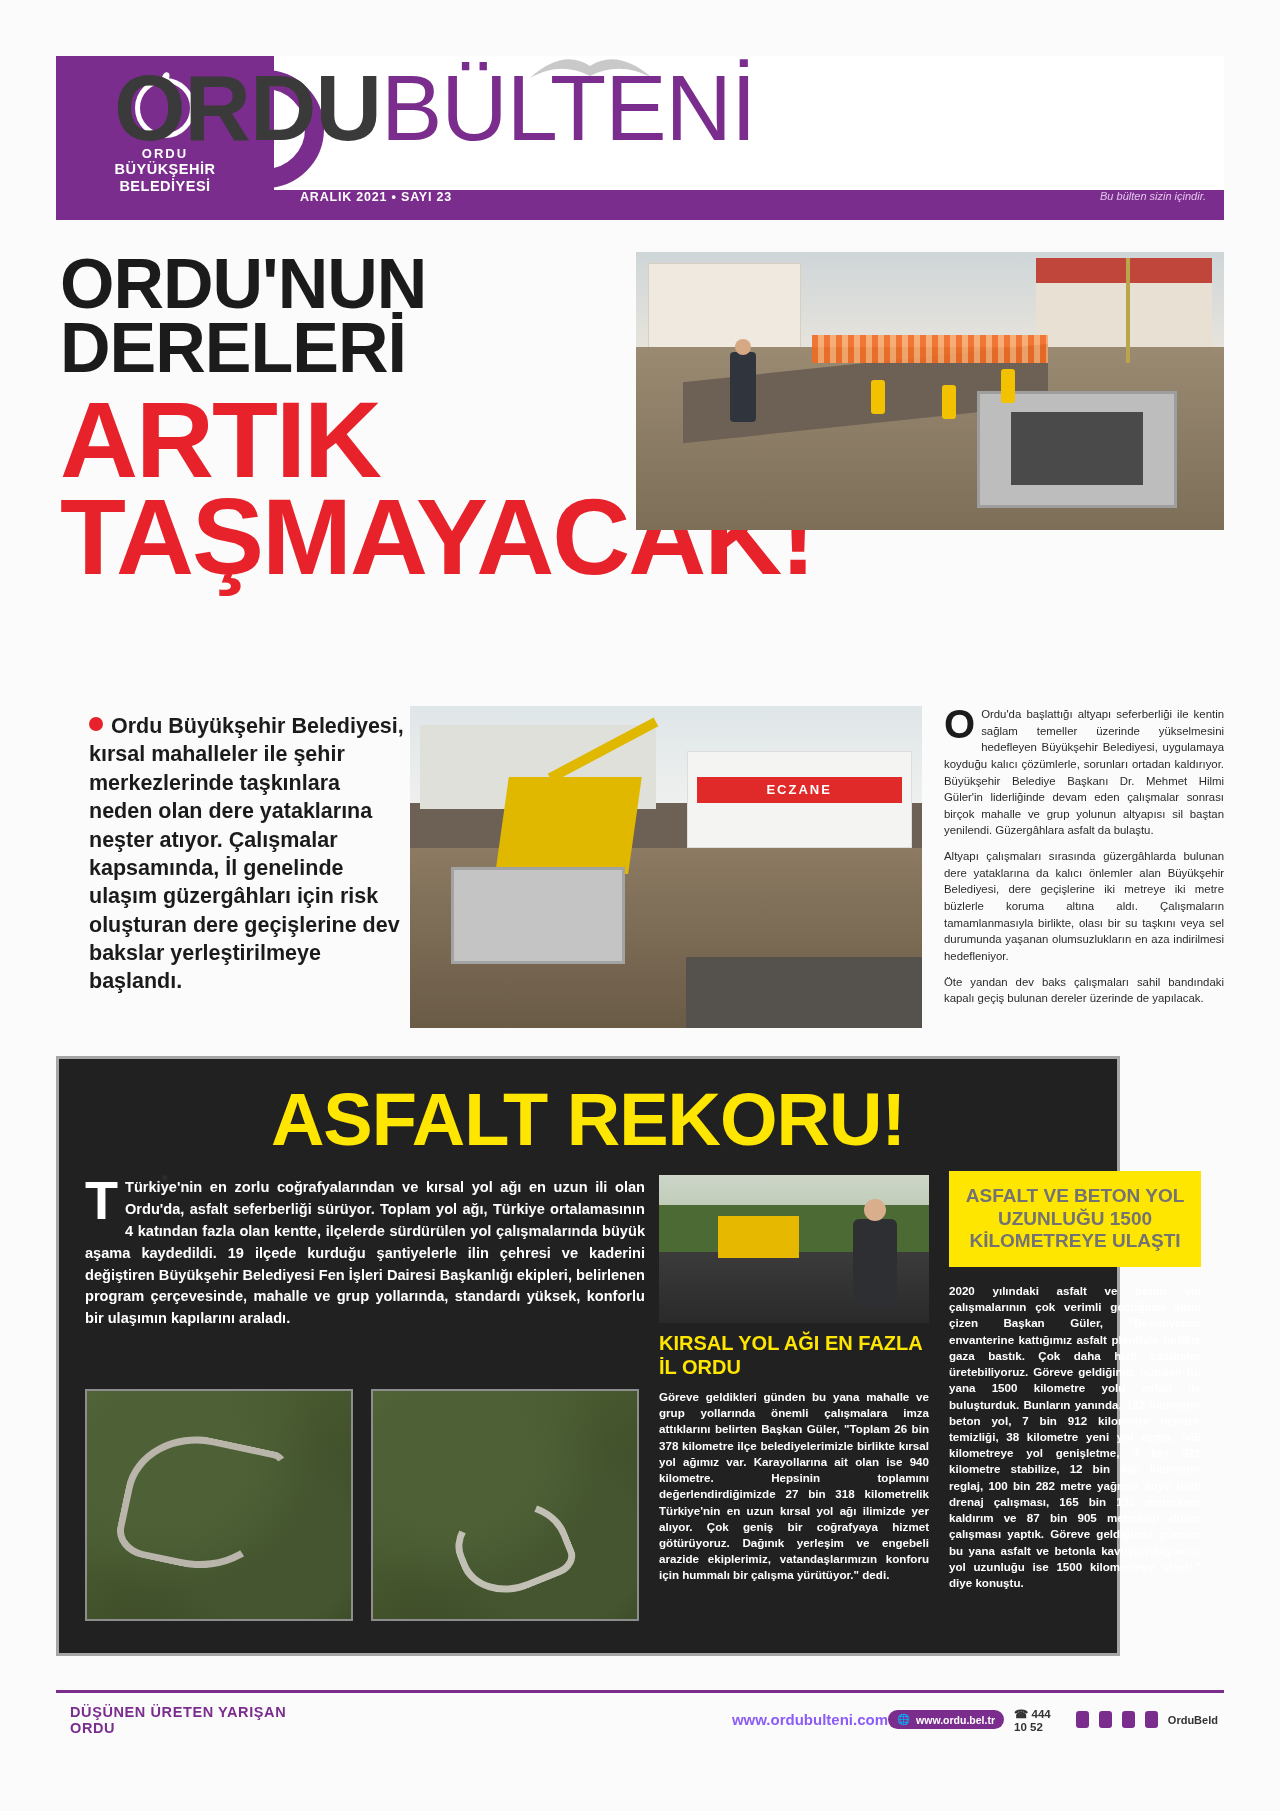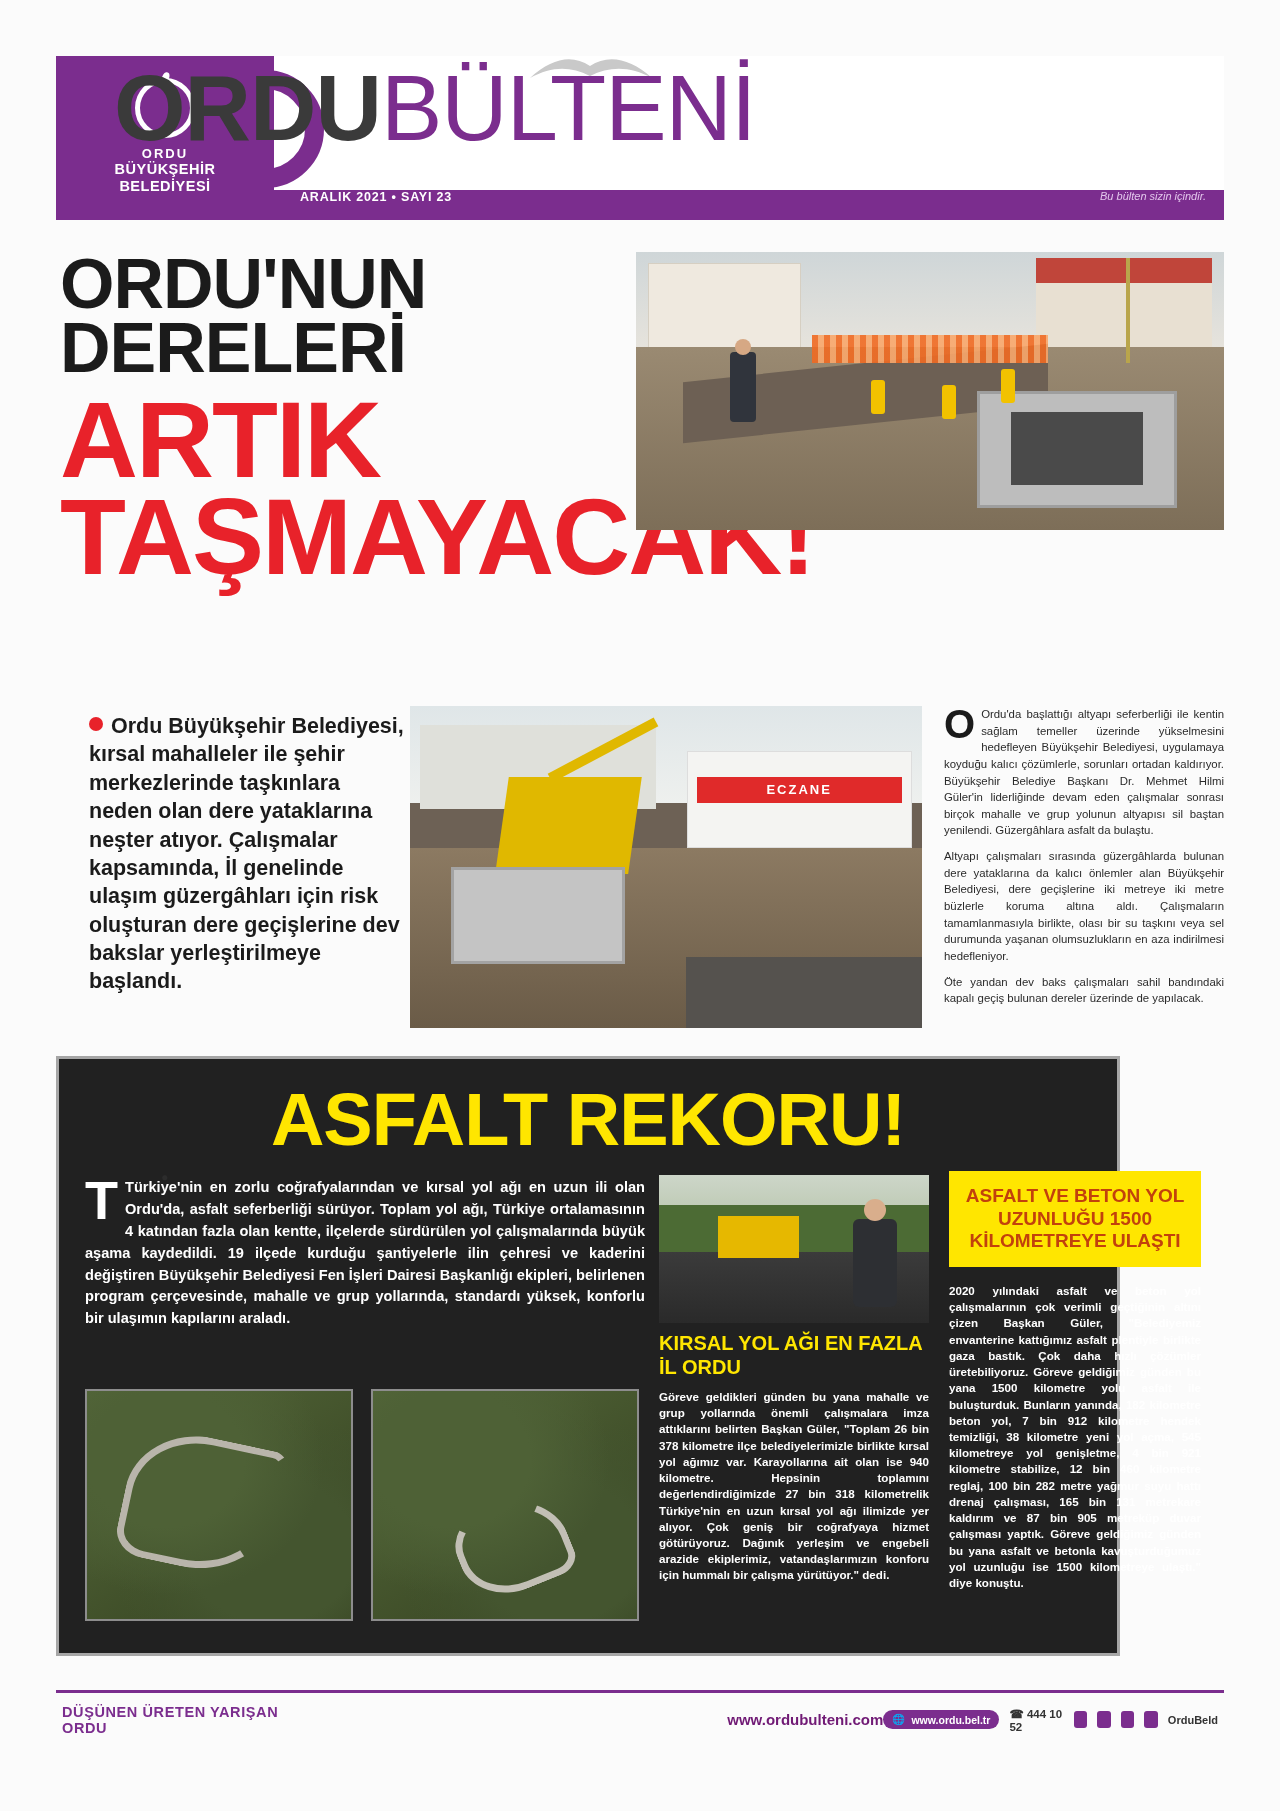--- a/index.html
+++ b/index.html
@@ -398,21 +398,21 @@
   .yellow-box {
     position: absolute;
     left: 890px; top: 112px;
     width: 252px; height: 96px;
     background: #ffe600;
     display: flex; align-items: center; justify-content: center;
     text-align: center;
     padding: 6px;
   }
   .yellow-box span {
-    color: #c2410c;
+    color: #737373;
     font-size: 19px; font-weight: bold; line-height: 1.18;
   }
   .col-right-text {
     position: absolute;
     left: 890px; top: 224px;
     width: 252px;
     color: #ffffff;
     font-size: 11.6px;
     font-weight: bold;
     line-height: 1.4;
@@ -423,24 +423,24 @@
   .footer {
     position: absolute;
     left: 56px; top: 1690px;
     width: 1168px; height: 56px;
     border-top: 3px solid #7b2d8e;
     display: flex; align-items: center;
   }
   .footer .slogan {
     color: #7b2d8e; font-size: 14.5px; font-weight: bold;
     letter-spacing: 0.6px;
-    margin-left: 6px;
+    margin-left: 14px;
   }
   .footer .site {
-    color: #701a75; font-size: 15px; font-weight: bold;
+    color: #8b5cf6; font-size: 15px; font-weight: bold;
     margin-left: 420px;
   }
   .footer .right {
     margin-left: auto; display: flex; align-items: center; gap: 10px;
     margin-right: 6px;
   }
   .chip {
     background: #7b2d8e; color: #fff;
     font-size: 10.5px; font-weight: bold;
     border-radius: 10px; padding: 3px 9px;

